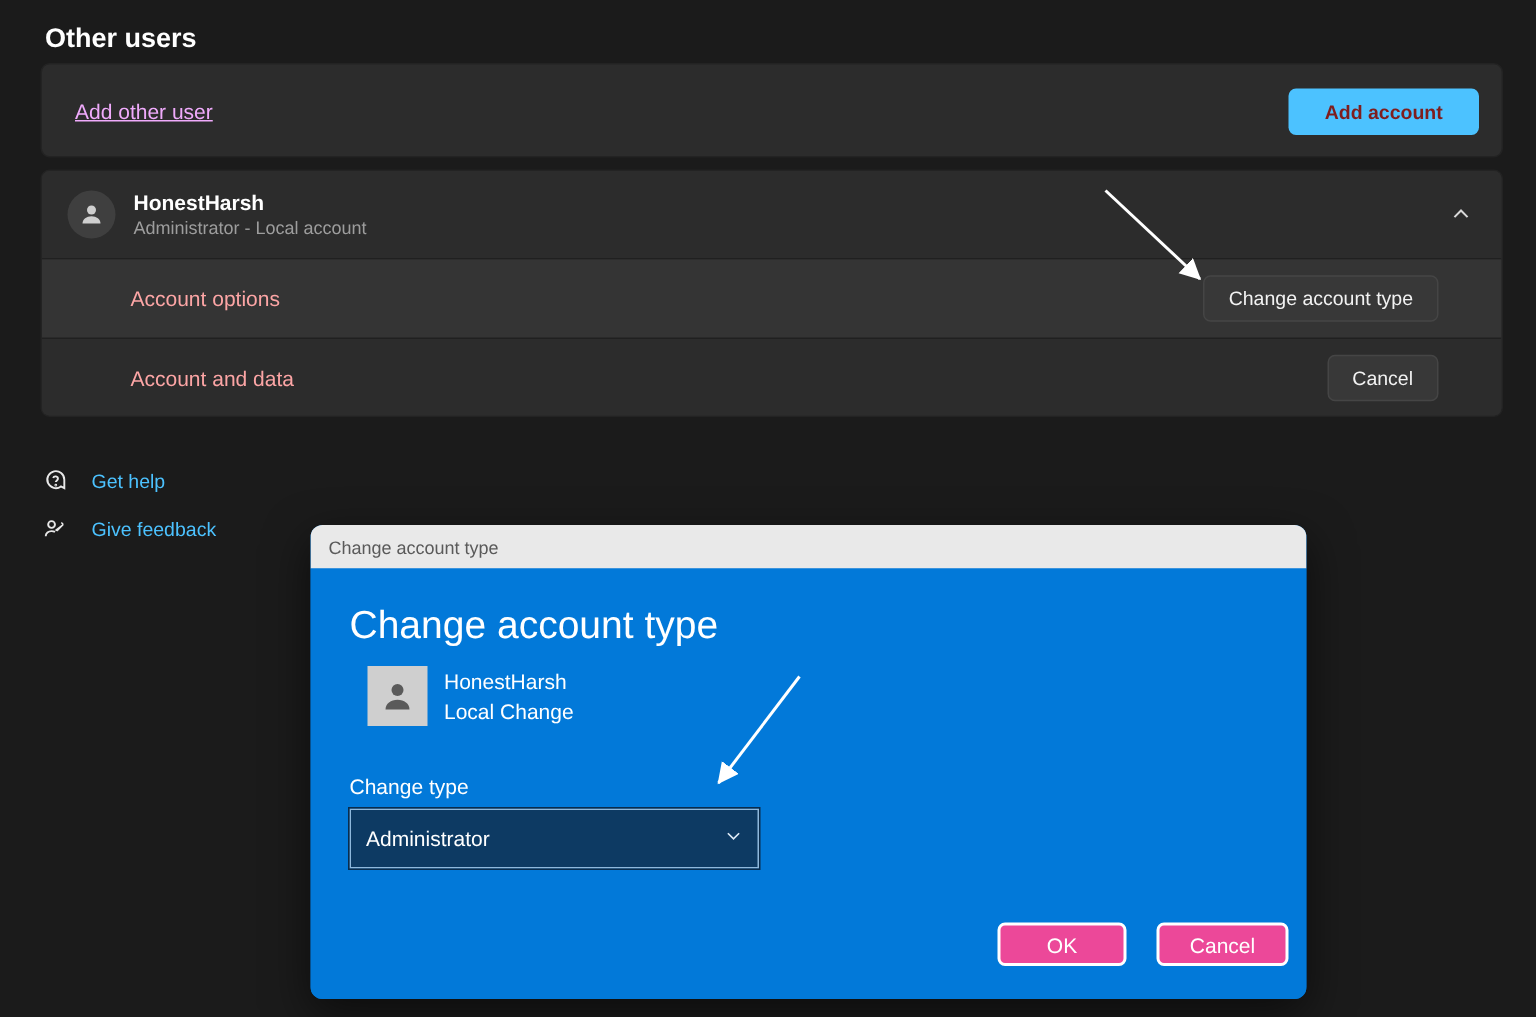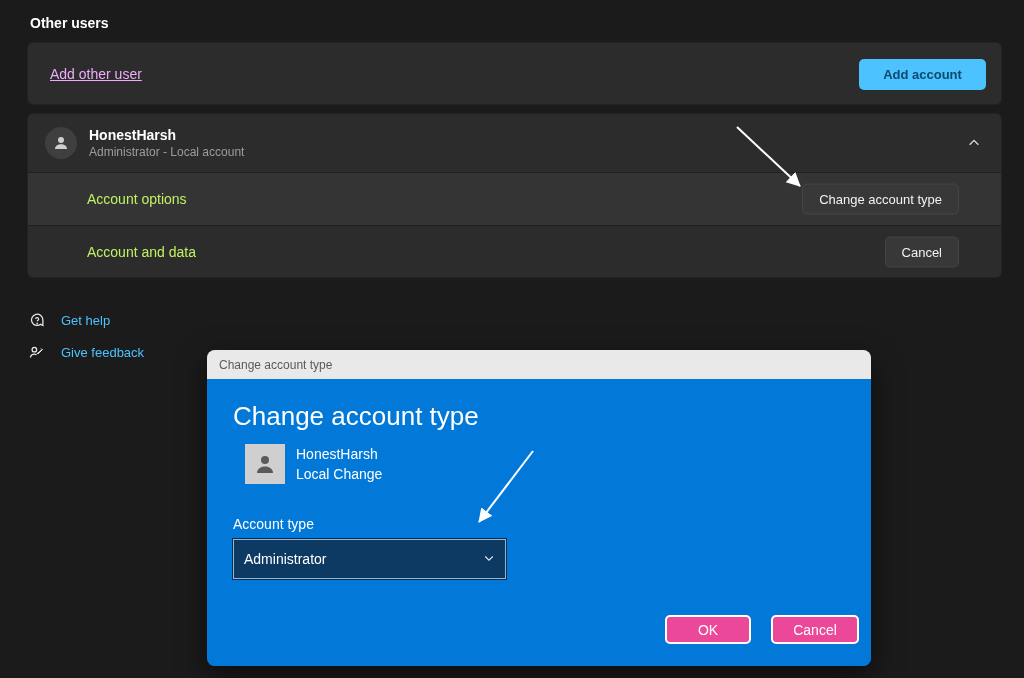--- a/index.html
+++ b/index.html
@@ -7,34 +7,34 @@
   body { font-family: "Liberation Sans", sans-serif; }
   .stage {
     position: relative;
     width: 1024px; height: 678px;
     background: #1b1b1b;
     overflow: hidden;
     color: #fff;
   }
   .page-heading {
     position: absolute; left: 30px; top: 15px;
-    font-size: 14px; font-weight: 700; color: #ffffff;
+    font-size: 18px; font-weight: 700; color: #ffffff;
   }
   
   .card {
     position: absolute; left: 27px; width: 975px;
     background: #2c2c2c; border-radius: 6px;
     border: 1px solid #232323;
   }
   .card-adduser { top: 42px; height: 63px; display: flex; align-items: center; }
   .card-adduser .row-label { margin-left: 22px; font-size: 14px; color: #f0abfc; text-decoration: underline; }
   .btn-accent {
     position: absolute; right: 15px; top: 16px;
     width: 127px; height: 31px;
-    background: #4cc2ff; color: #0c4a6e;
+    background: #4cc2ff; color: #7f1d1d;
     border: none; border-radius: 5px;
     font-family: "Liberation Sans", sans-serif;
     font-size: 13px; font-weight: 600;
     cursor: pointer;
   }
   .card-user { top: 113px; height: 165px; overflow: hidden; }
   .user-header {
     position: relative; height: 59px; display: flex; align-items: center;
     border-bottom: 1px solid #202020; background: #2c2c2c;
   }
@@ -49,21 +49,21 @@
   .user-sub  { font-size: 12px; color: #9d9d9d; }
   .chevron-up {
     position: absolute; right: 20px; top: 22px; color: #d8d8d8;
   }
   .sub-row {
     position: relative; height: 52px; display: flex; align-items: center;
     border-bottom: 1px solid #202020; background: #2c2c2c;
   }
   .sub-row.hovered { background: #343434; height: 53px; }
   .sub-row:last-child { border-bottom: none; }
-  .sub-row .row-label { margin-left: 59px; font-size: 14px; color: #bef264; }
+  .sub-row .row-label { margin-left: 59px; font-size: 14px; color: #fca5a5; }
   .btn-gray {
     position: absolute; right: 42px; top: 50%; transform: translateY(-50%);
     height: 31px; padding: 0 16px;
     background: #383838; color: #f2f2f2;
     border: 1px solid #454545; border-radius: 5px;
     font-family: "Liberation Sans", sans-serif; font-size: 13px;
     cursor: pointer;
   }
   
   .footer-link {
@@ -201,21 +201,21 @@
         <svg width="24" height="24" viewBox="0 0 24 24" fill="currentColor" aria-hidden="true">
           <circle cx="12" cy="8" r="4"></circle>
           <path d="M4 21c0-4 3.6-6.5 8-6.5s8 2.5 8 6.5z"></path>
         </svg>
       </div>
       <div class="dlg-user">
         <span class="dlg-user-name">HonestHarsh</span>
         <span class="dlg-user-type">Local Change</span>
       </div>
 
-      <div class="dlg-field-label">Account type</div>
+      <div class="dlg-field-label">Change type</div>
 
       <div class="dropdown">
         <span class="dropdown-value">Administrator</span>
         <span class="dd-chevron">
           <svg width="12" height="12" viewBox="0 0 16 16" fill="none" stroke="currentColor" stroke-width="1.5" aria-hidden="true">
             <path d="M3 6 L8 11 L13 6"></path>
           </svg>
         </span>
       </div>
 

